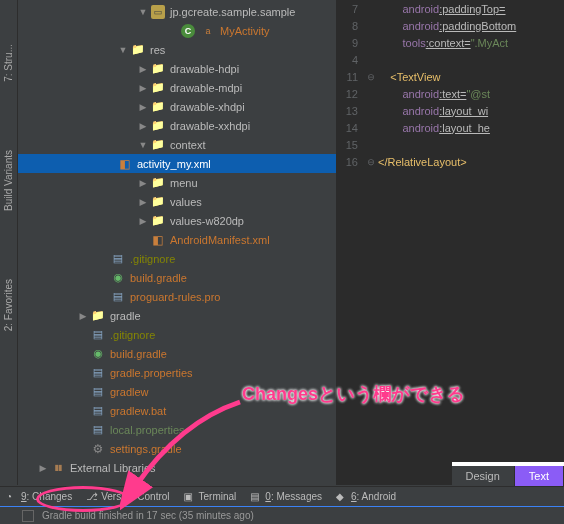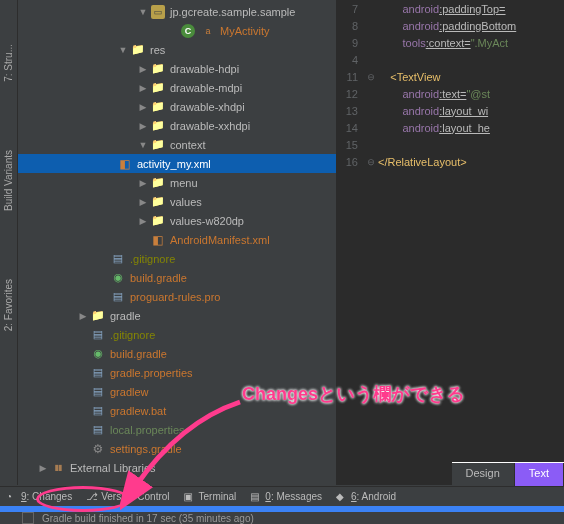--- a/index.html
+++ b/index.html
@@ -35,27 +35,27 @@
 .lbl.new { color: #6a8759; }
 .editor { flex: 1; background: #2b2b2b; font-family: Menlo, monospace; font-size: 11px; padding: 0; overflow: hidden; }
 .eline { display: flex; height: 17px; align-items: center; }
 .lnum { width: 28px; text-align: right; color: #606366; padding-right: 6px; }
 .gut { width: 14px; text-align: center; color: #606366; font-size: 9px; }
 .code { white-space: pre; }
 .ns { color: #9876aa; }
 .tag { color: #e8bf6a; }
 .attr { color: #bababa; text-decoration: underline; }
 .str { color: #6a8759; }
-.tabs { position: absolute; bottom: 38px; right: 0; height: 24px; display: flex; background: #3c3f41; border-top: 1px solid #ffffff; }
+.tabs { position: absolute; bottom: 38px; right: 0; height: 24px; display: flex; background: #3c3f41; border-top: 4px solid #ffffff; }
 .tab { padding: 4px 14px; font-size: 11px; color: #bbb; cursor: pointer; border-right: 1px solid #2d2d2d; }
 .tab.active { background: #8b5cf6; color: #fff; }
 .bottom-bar { position: absolute; bottom: 18px; left: 0; right: 0; height: 20px; background: #3c3f41; border-top: 1px solid #2d2d2d; display: flex; align-items: center; padding: 0 6px; gap: 14px; }
 .btool { display: flex; align-items: center; gap: 3px; font-size: 10px; color: #bbb; cursor: pointer; }
 .btool .k { text-decoration: underline; }
-.status { position: absolute; bottom: 0; left: 0; right: 0; height: 18px; background: #3c3f41; border-top: 6px solid #3b82f6; display: flex; align-items: center; padding: 0 22px; font-size: 10px; color: #999; }
+.status { position: absolute; bottom: 0; left: 0; right: 0; height: 18px; background: #3c3f41; border-top: 1px solid #3b82f6; display: flex; align-items: center; padding: 0 22px; font-size: 10px; color: #999; }
 .status-box { width: 12px; height: 12px; border: 1px solid #666; margin-right: 8px; position: absolute; left: 22px; }
 .callout { position: absolute; top: 382px; left: 242px; color: #ff3b8d; font-size: 18px; font-weight: bold; text-shadow: 0 0 3px #fff, 0 0 3px #fff; z-index: 20; white-space: nowrap; }
 .arrow-svg { position: absolute; top: 392px; left: 120px; z-index: 19; pointer-events: none; }
 .circle-mark { position: absolute; bottom: 12px; left: 36px; width: 94px; height: 26px; border: 3px solid #ff3b8d; border-radius: 50%; z-index: 18; pointer-events: none; }
 .bic { width: 12px; height: 12px; display: inline-block; }
 </style>
 </head>
 <body>
 
 <div class="main">

